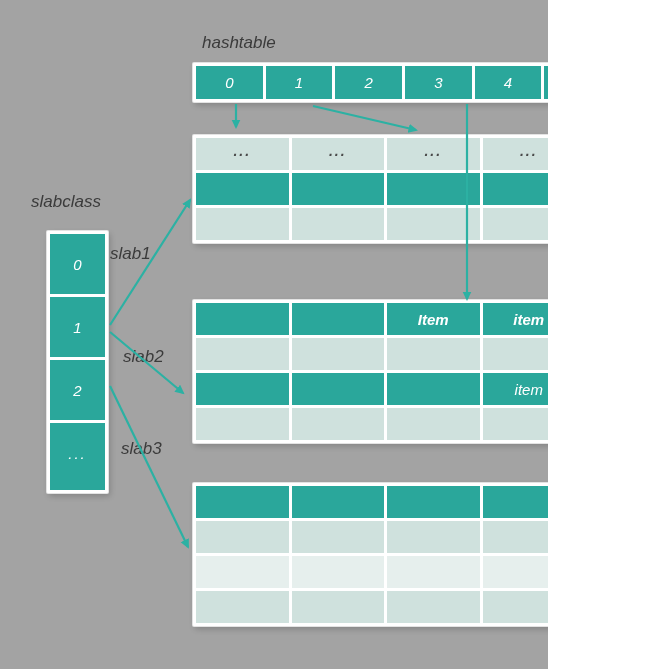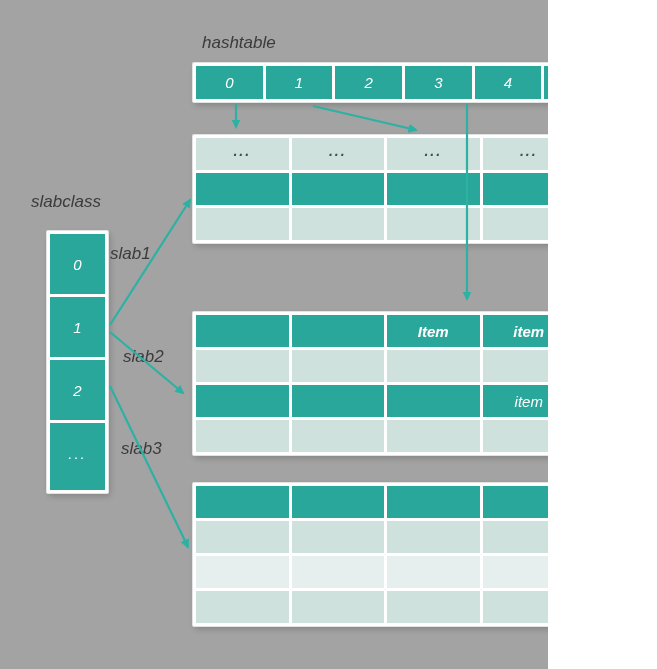--- a/index.html
+++ b/index.html
@@ -104,21 +104,21 @@
       <div class="cell t"></div>
       <div class="cell t"></div>
       <div class="cell t"></div>
       <div class="cell l"></div>
       <div class="cell l"></div>
       <div class="cell l"></div>
       <div class="cell l"></div>
     </div>
   </div>
 
-  <div class="box" style="left:193px;top:312px;width:385px;">
+  <div class="box" style="left:193px;top:300px;width:385px;">
     <div class="slab-grid">
       <div class="cell t"></div>
       <div class="cell t"></div>
       <div class="cell t">Item</div>
       <div class="cell t">item</div>
       <div class="cell l"></div>
       <div class="cell l"></div>
       <div class="cell l"></div>
       <div class="cell l"></div>
       <div class="cell t" style="font-weight:400;"></div>

